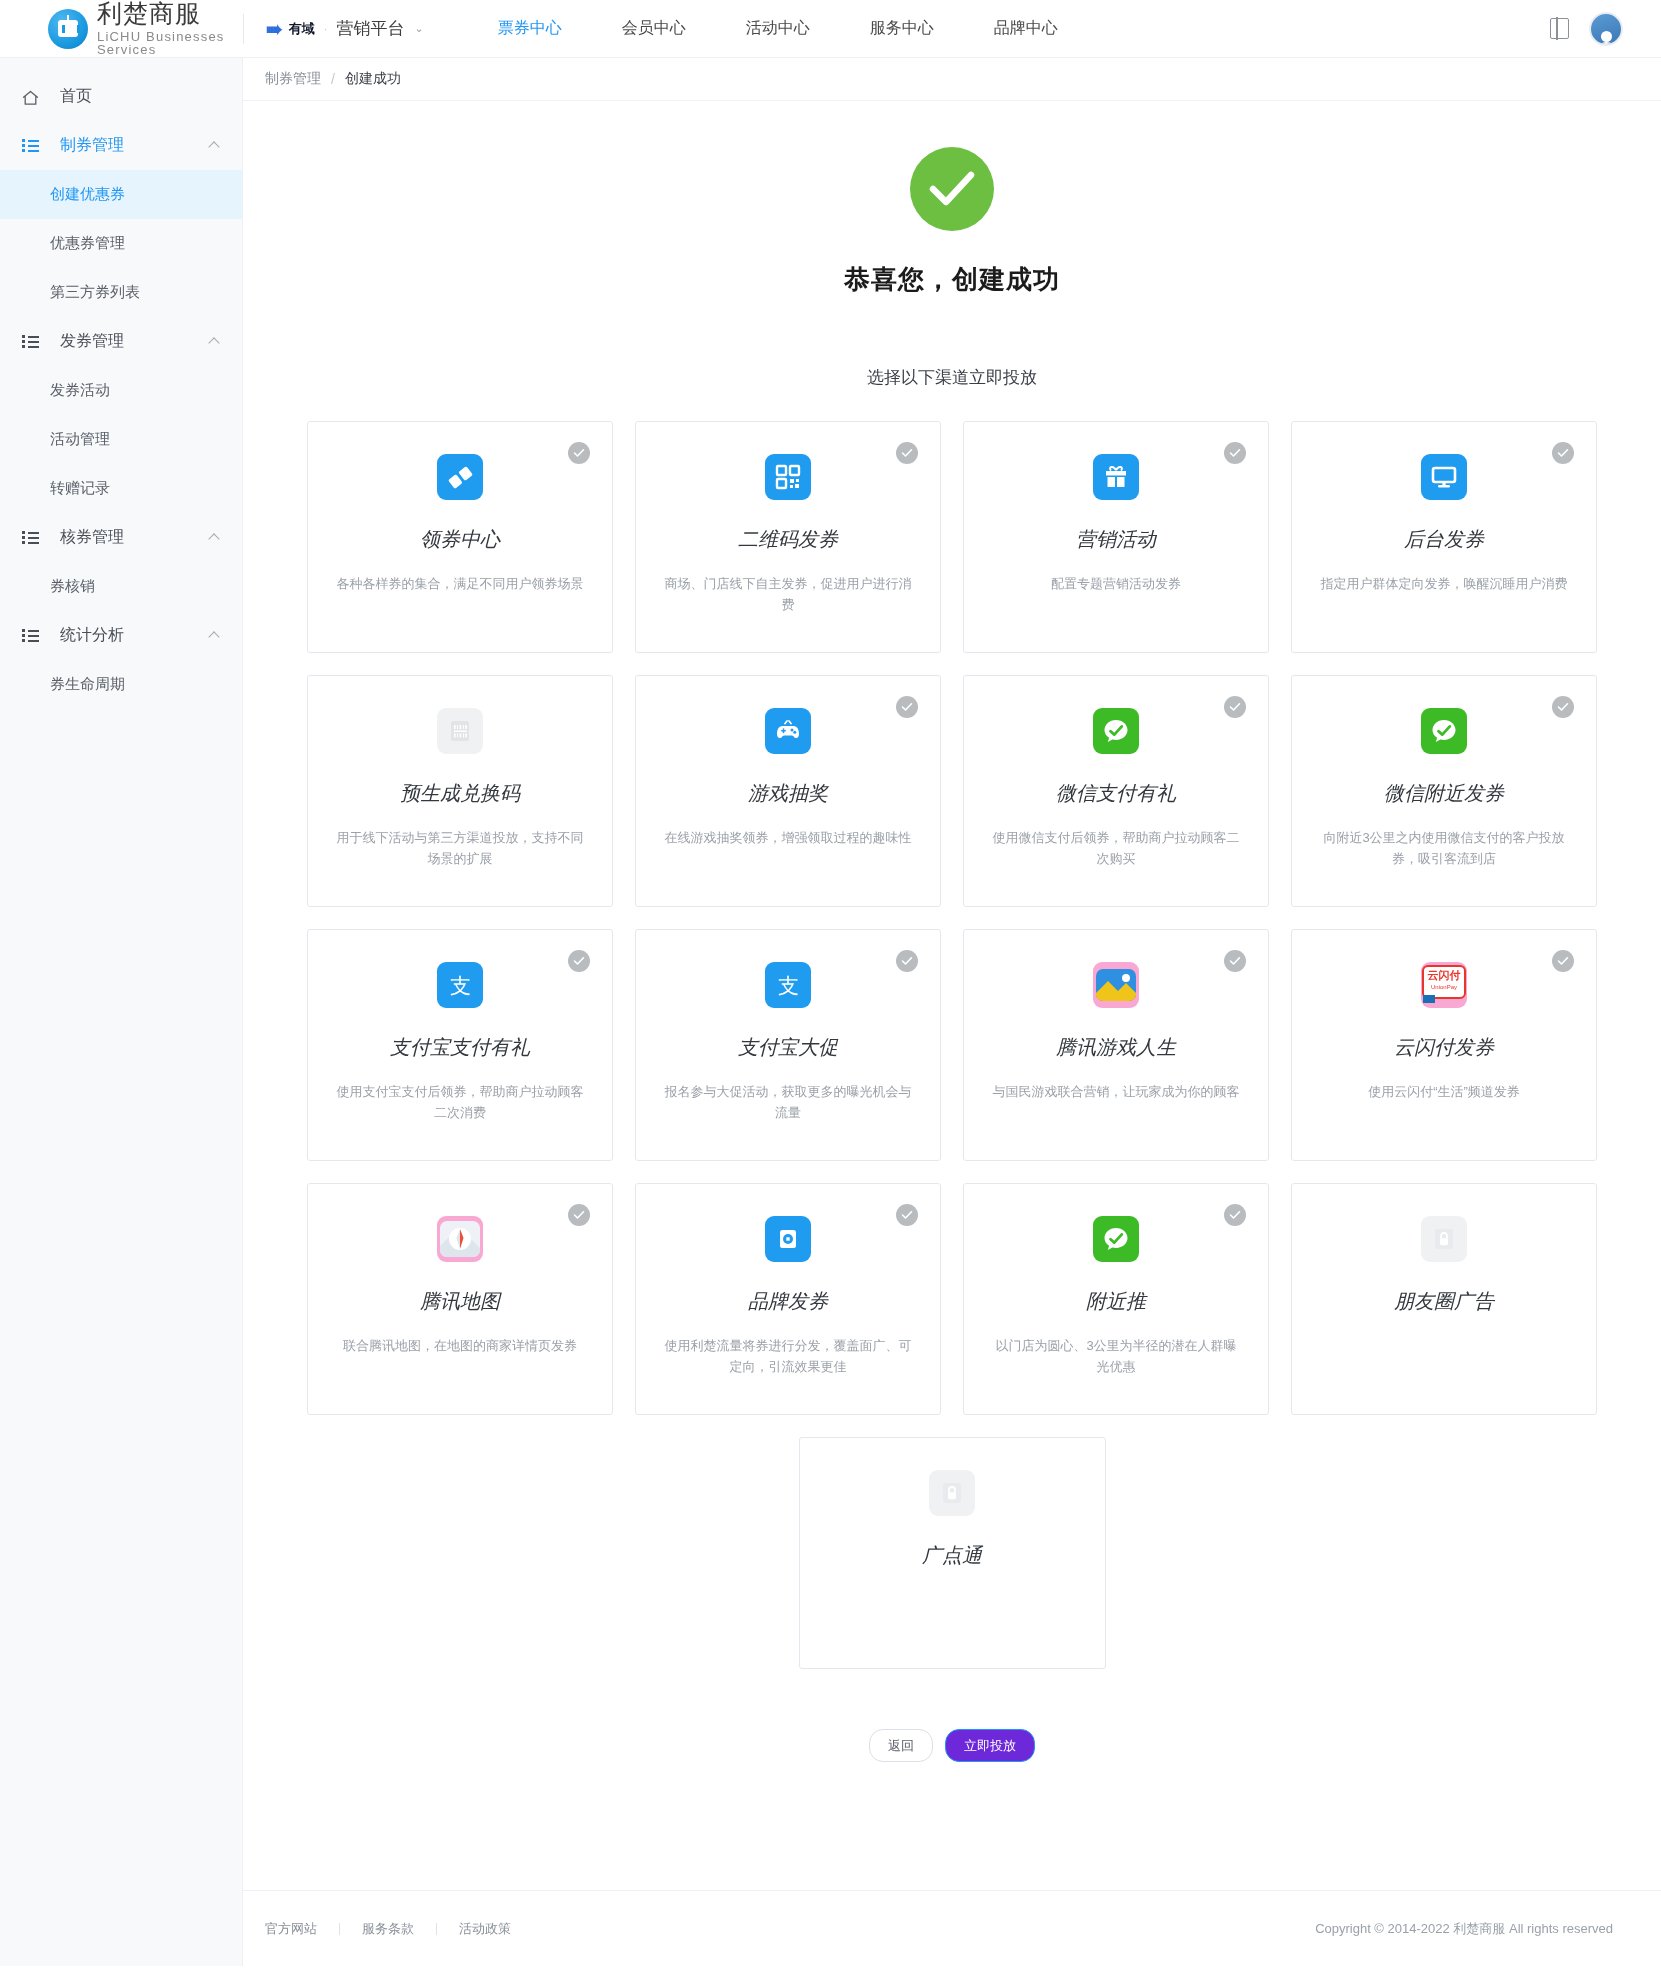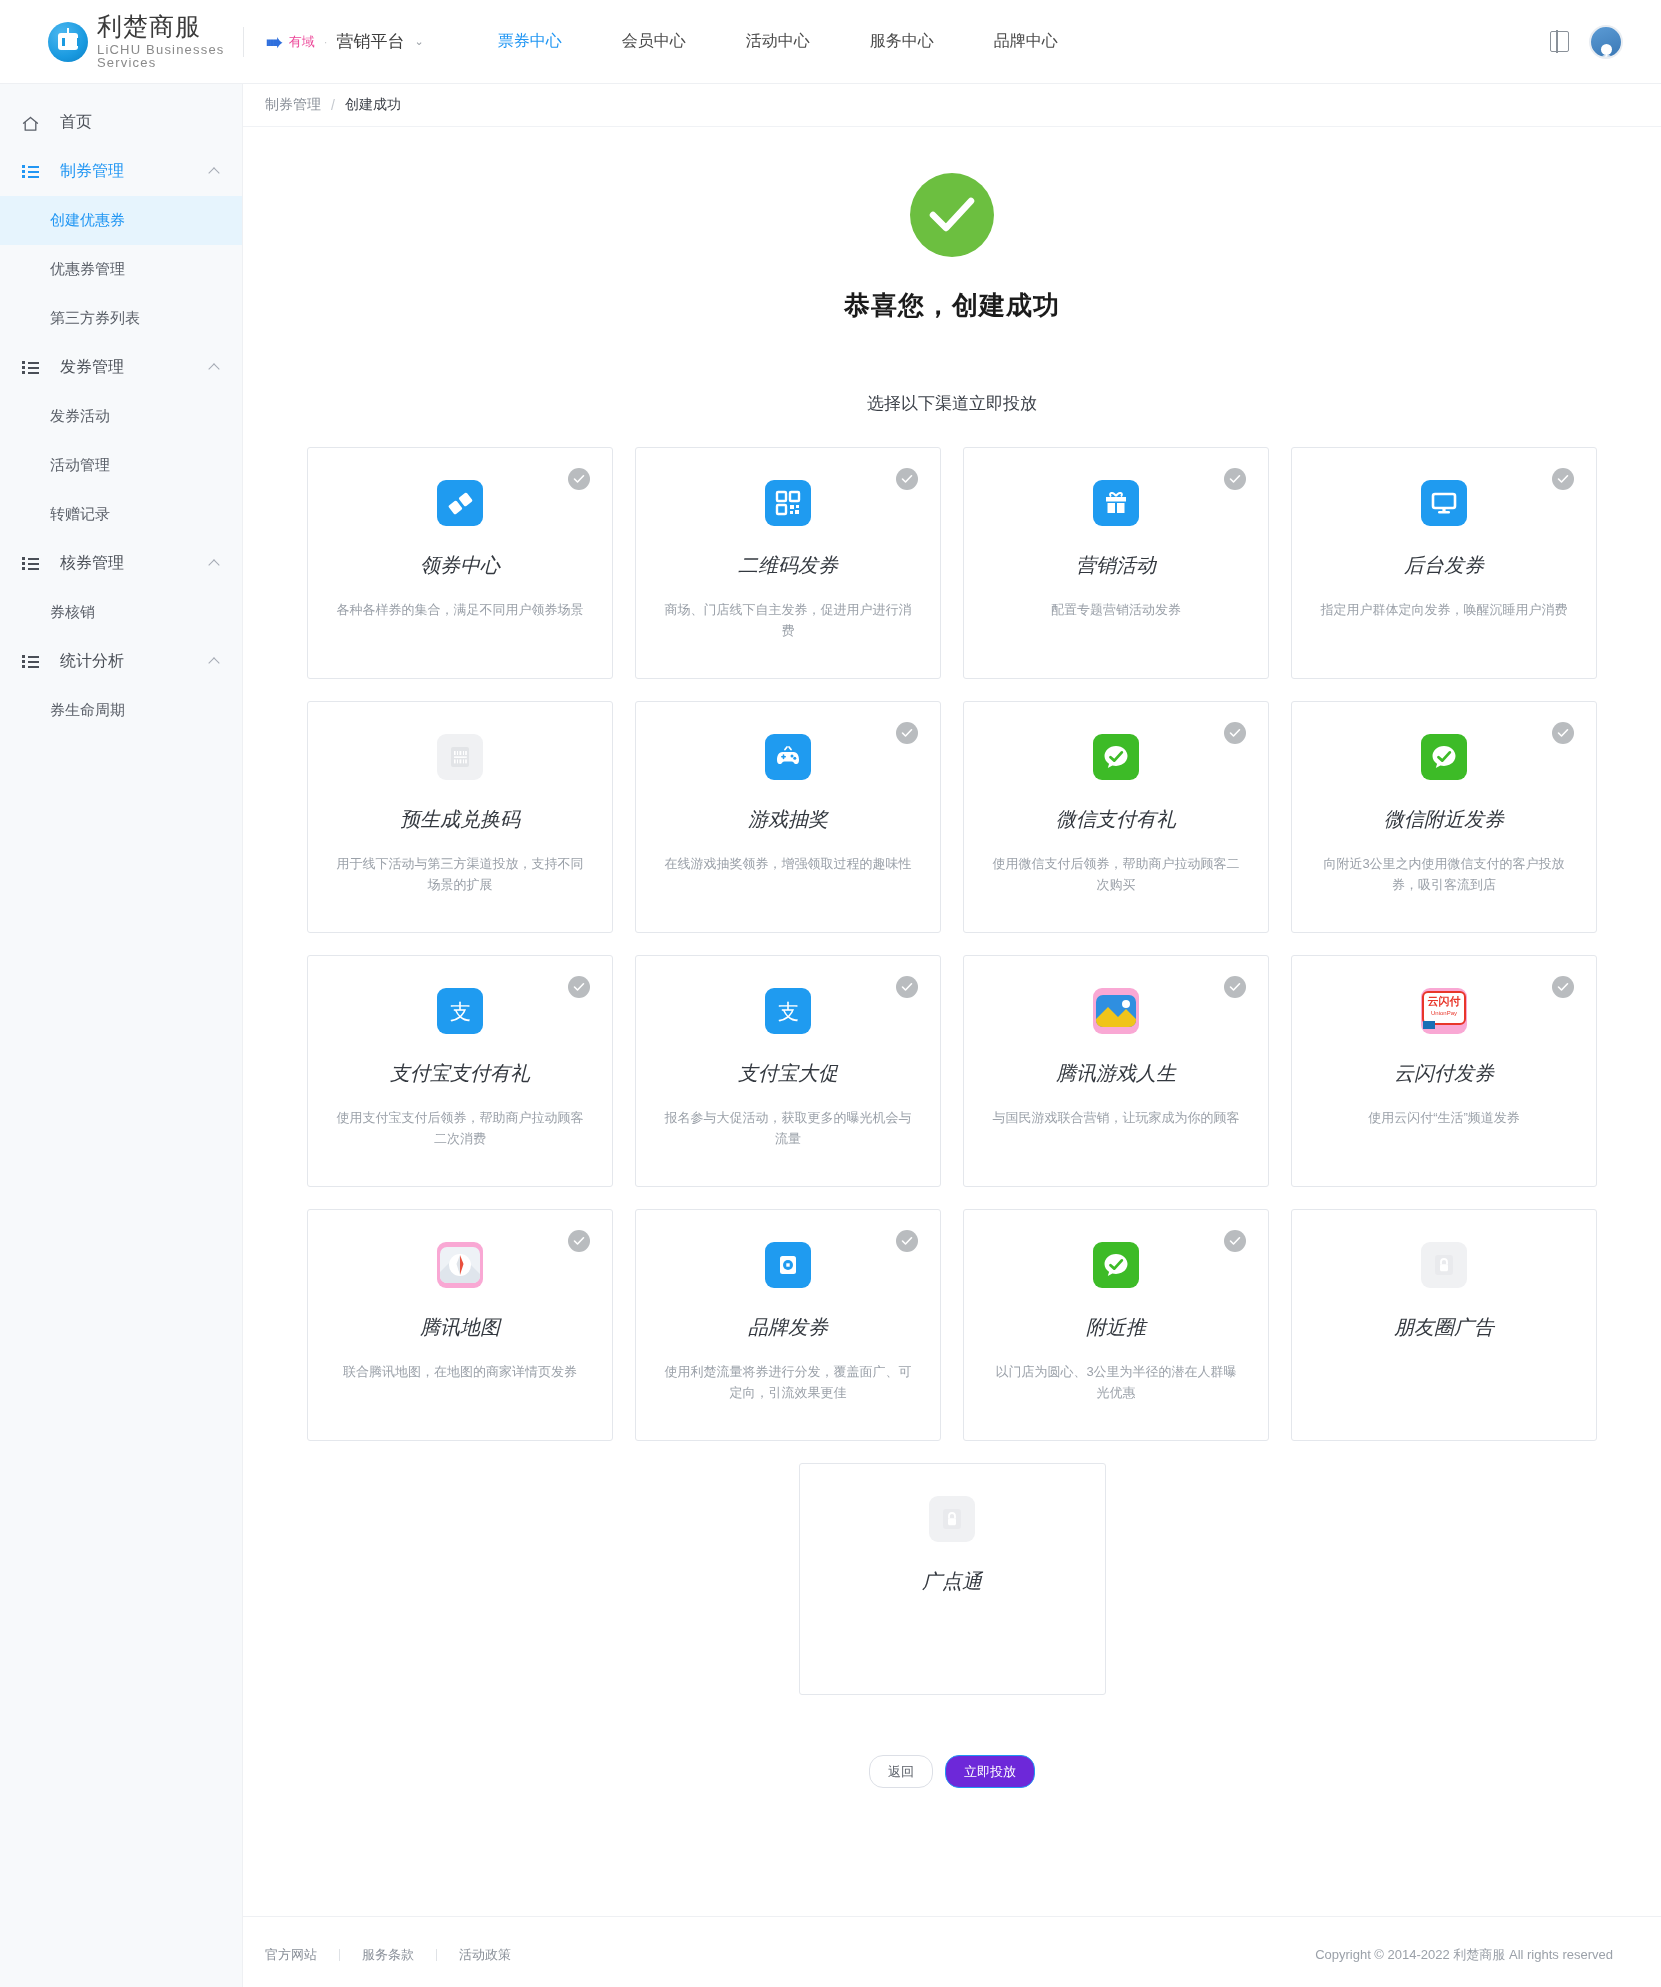--- a/index.html
+++ b/index.html
@@ -7,21 +7,21 @@
     width: 1661px;
     background: #ffffff;
     font-family: "Liberation Sans", "DejaVu Sans", sans-serif;
     color: #303133;
     -webkit-font-smoothing: antialiased;
   }
   .page { width: 1661px; min-height: 1987px; position: relative; background:#fff; }
 
   
   .topbar {
-    height: 84px;
+    height: 58px;
     background: #fff;
     display: flex;
     align-items: center;
     border-bottom: 1px solid #eef0f3;
     position: relative;
   }
   .brand {
     width: 243px;
     display: flex;
     align-items: center;
@@ -58,21 +58,21 @@
   .vdiv { width: 1px; height: 30px; background: #e6e8eb; margin: 0 22px 0 0; flex: none; }
 
   .platform {
     display:flex; align-items:center; gap: 7px; flex: none; margin-right: 44px;
   }
   .ylogo {
     font-size: 20px; font-weight: 700; color:#2f6fdd; font-family:"Liberation Sans",sans-serif;
     letter-spacing:-1px;
   }
   .youyu {
-    font-size: 13px; color:#ec4899; font-weight:400; letter-spacing:0px;
+    font-size: 13px; color:#0f172a; font-weight:700; letter-spacing:0px;
   }
   .dot-sep { color:#c6c8cc; font-size:11px; margin:0 2px; }
   .plat-name { font-size: 17px; color:#3d3d3d; }
   .caret { font-size: 11px; color:#9aa0a6; margin-left:3px; }
 
   .navmenu { display:flex; align-items:center; gap: 0; }
   .navitem {
     font-size: 16px; color:#4a4a4a; padding: 0 30px; cursor:pointer; white-space:nowrap;
   }
   .navitem.active { color:#2196f3; }

